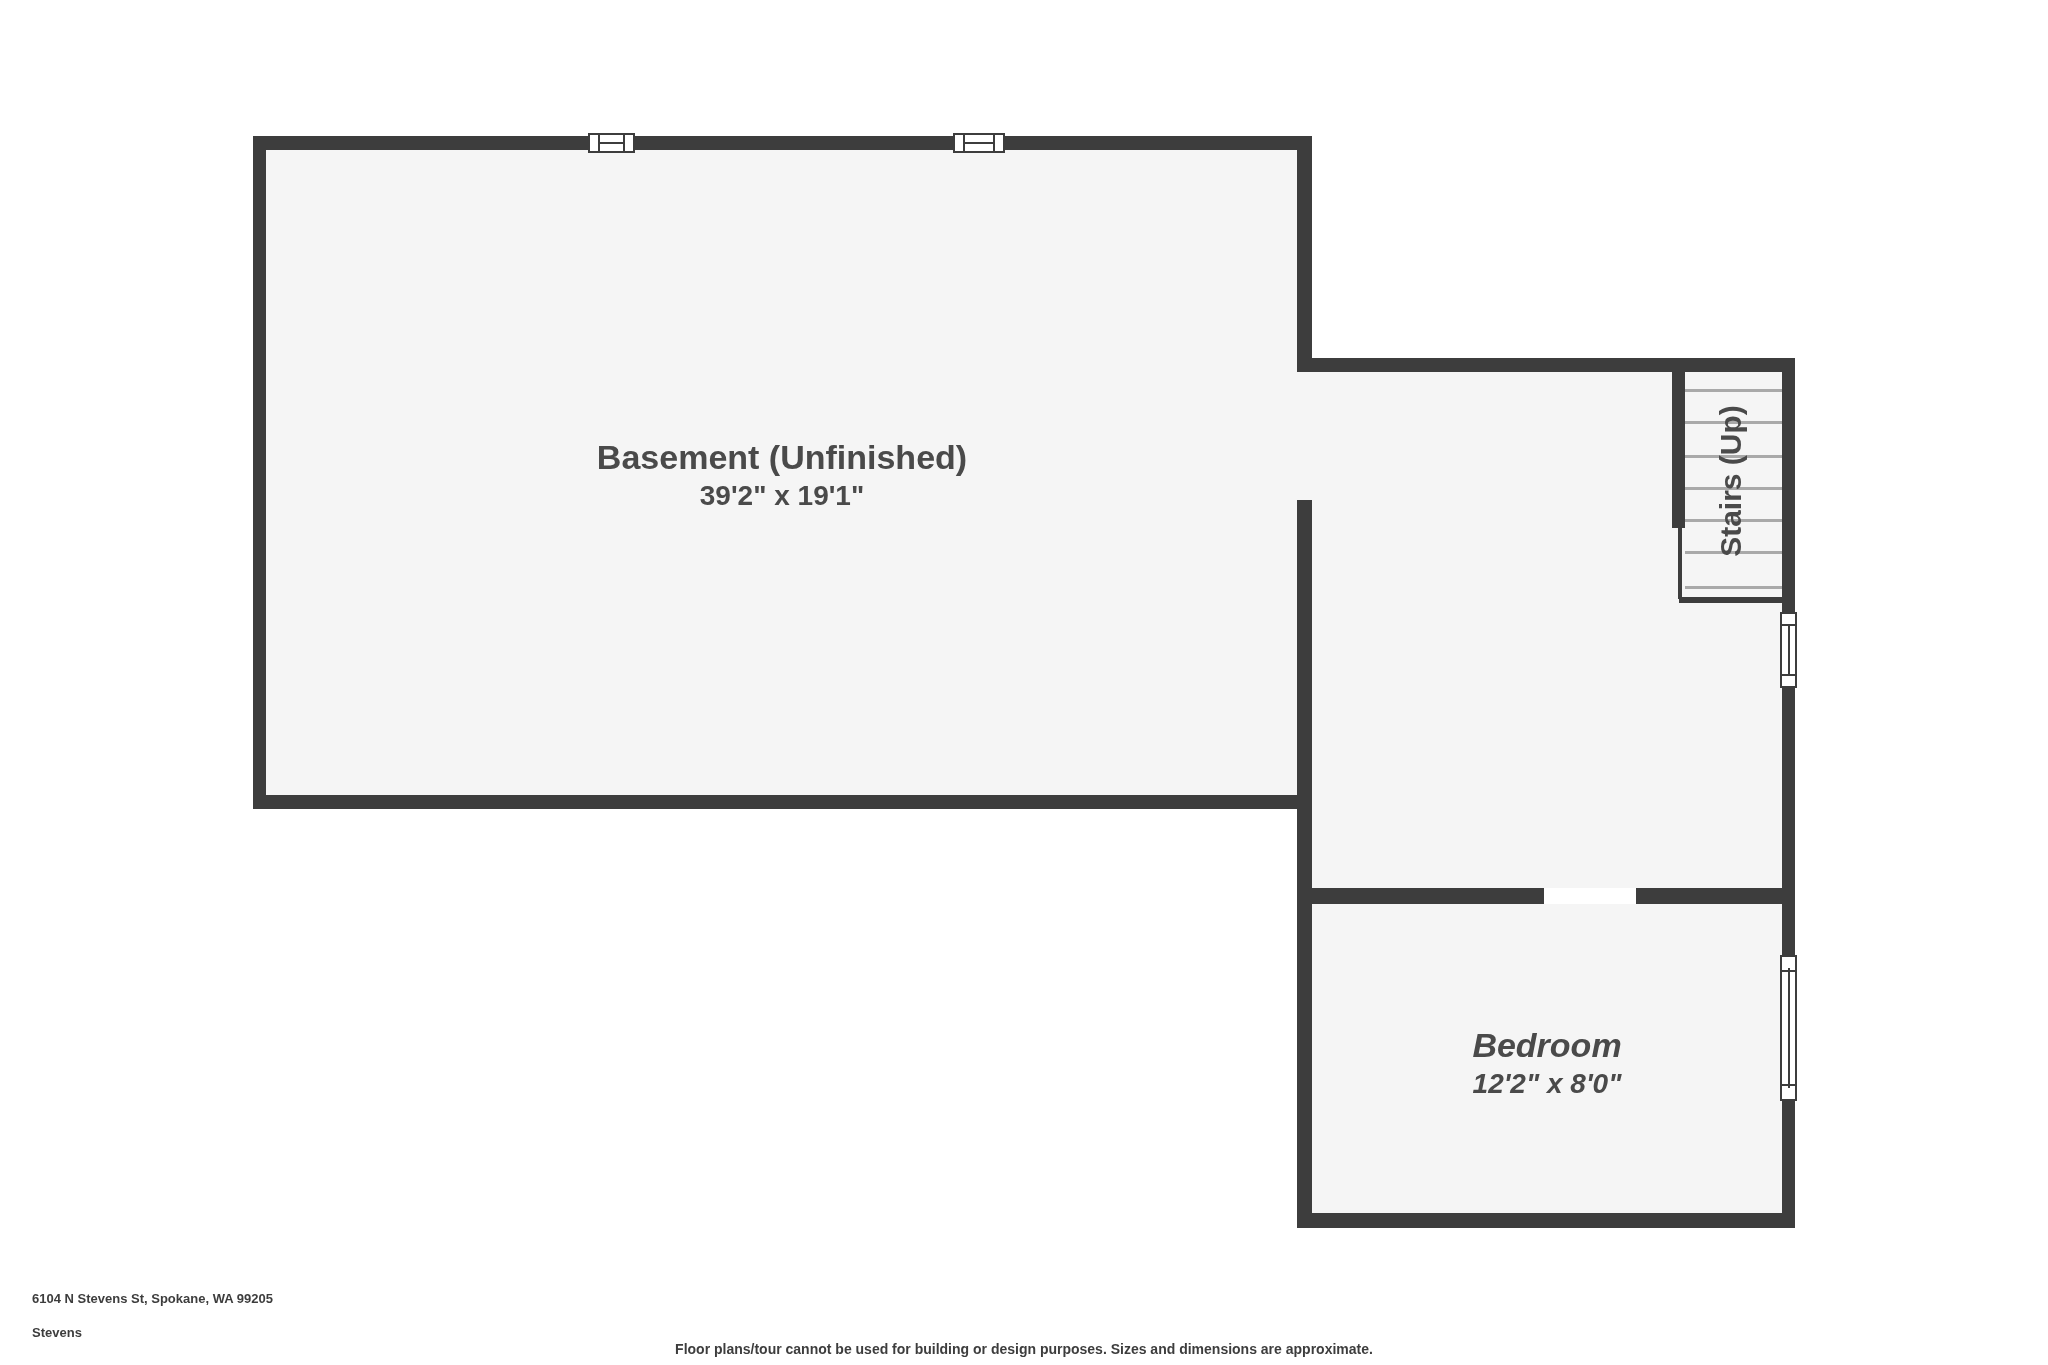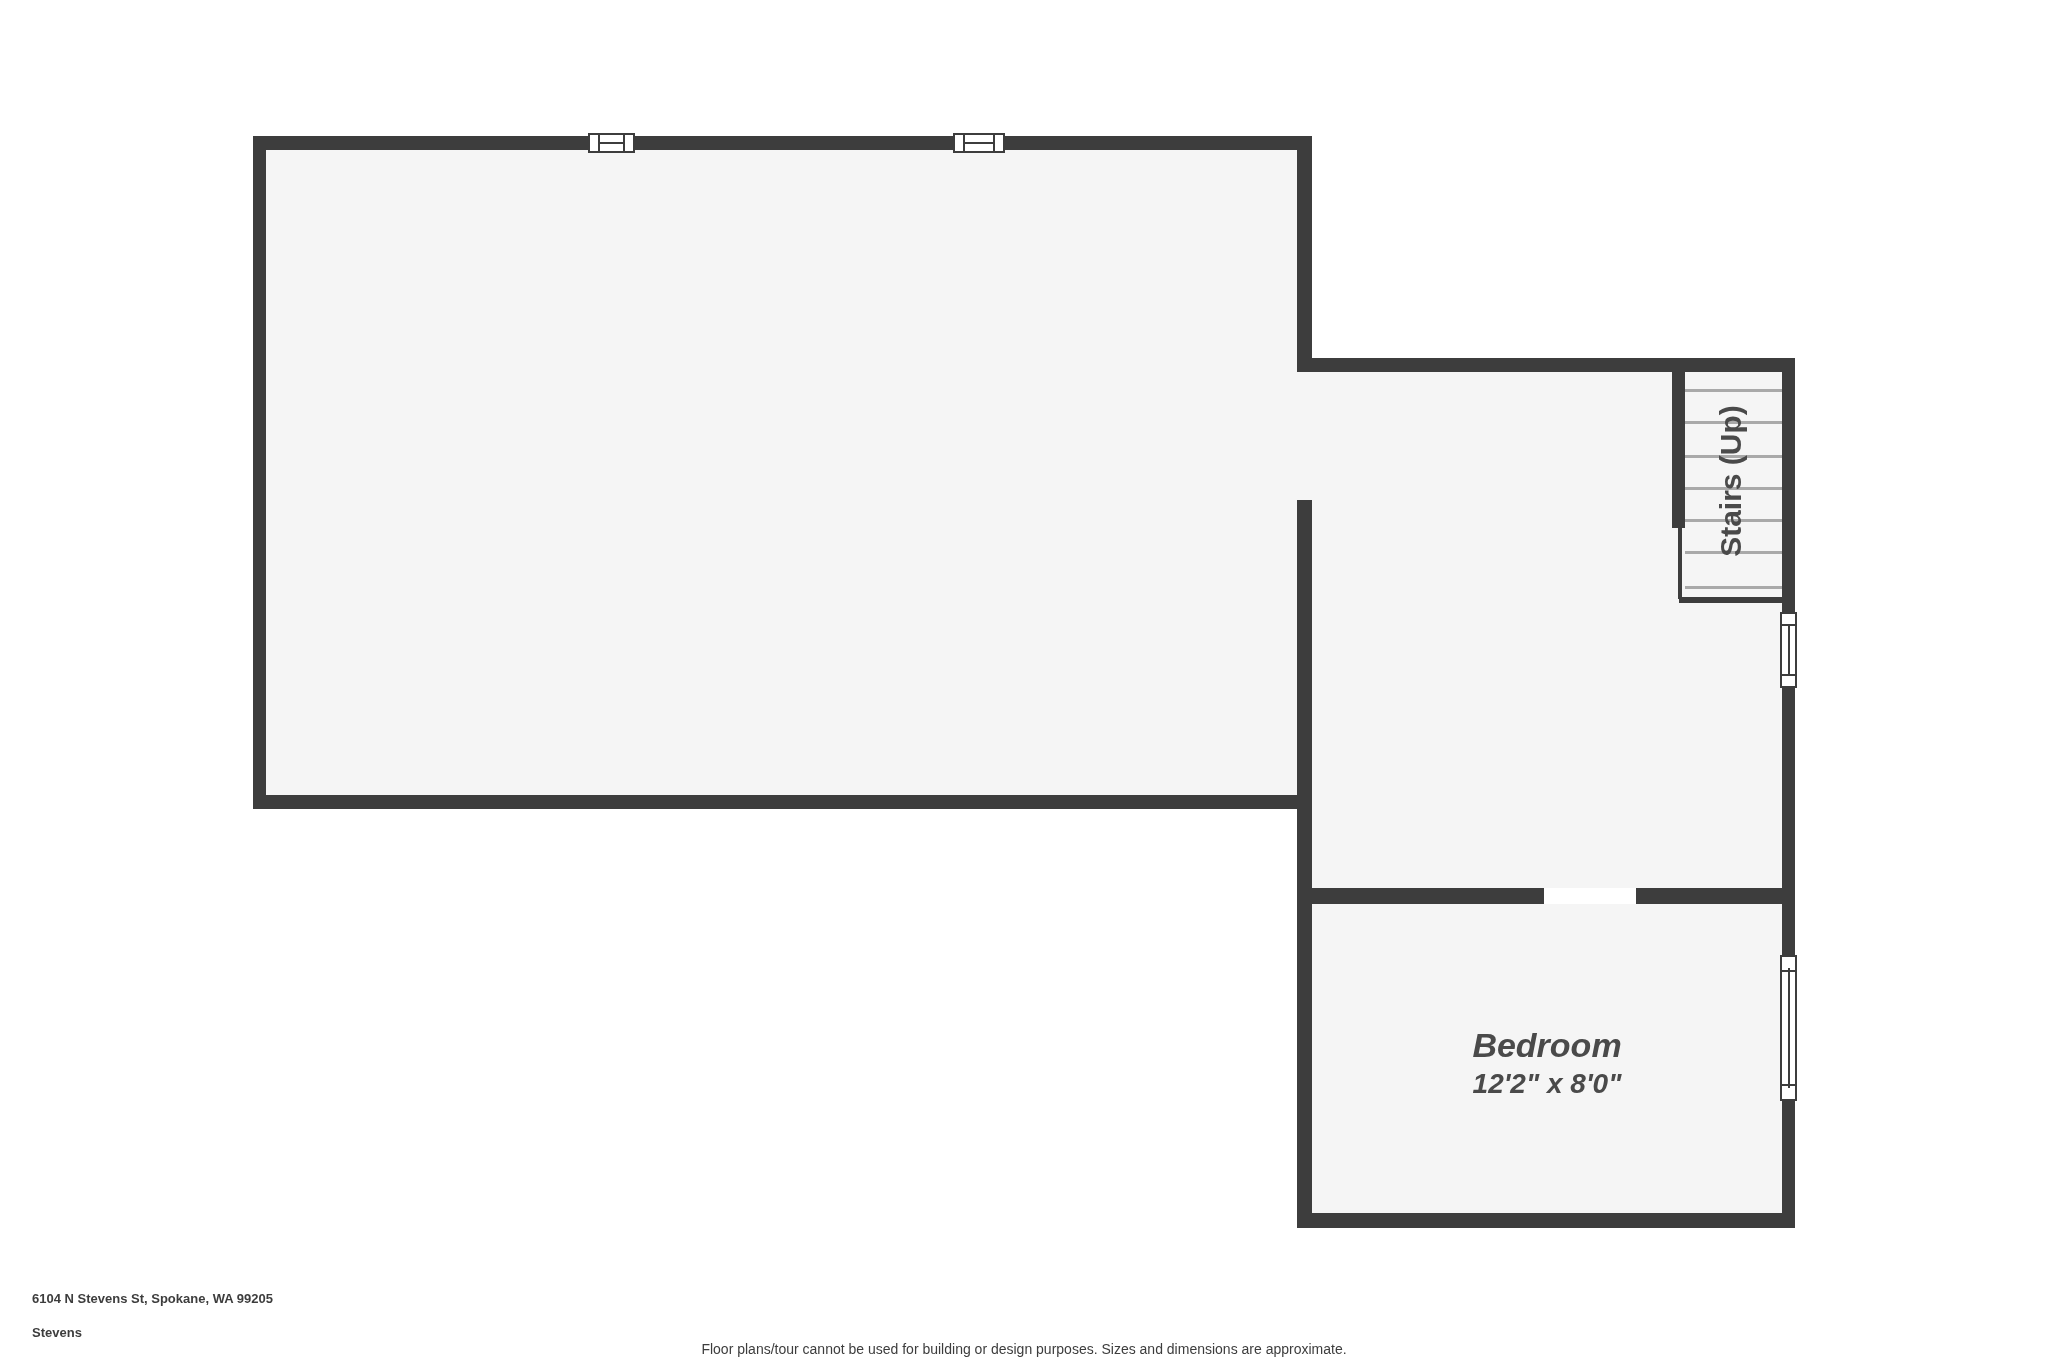--- a/index.html
+++ b/index.html
@@ -29,21 +29,21 @@
   .room-label .title{font-size:34px;font-weight:700;line-height:1.15;}
   .room-label .dims{font-size:28px;font-weight:700;line-height:1.15;margin-top:3px;}
   .stairs-label{
     position:absolute;left:1731px;top:481px;
     transform:translate(-50%,-50%) rotate(-90deg);
     font-size:30px;font-weight:700;color:var(--label-text);white-space:nowrap;
   }
   .footer-line{position:absolute;left:32px;color:var(--footer-text);font-size:13px;font-weight:700;white-space:nowrap;}
   .disclaimer{
     position:absolute;left:1024px;top:1341px;transform:translateX(-50%);
-    color:var(--footer-text);font-size:14px;font-weight:400;white-space:nowrap;
+    color:var(--footer-text);font-size:14px;font-weight:700;white-space:nowrap;
   }
 </style>
 </head>
 <body>
 
 <div class="canvas">
 
   <div class="room" style="left:266px;top:150px;width:1031px;height:645px;"></div>
   <div class="room" style="left:1297px;top:372px;width:15px;height:128px;"></div>
   <div class="room" style="left:1312px;top:372px;width:470px;height:516px;"></div>
@@ -86,20 +86,24 @@
     <div class="sep-h" style="top:10px;"></div>
     <div class="sep-h" style="bottom:10px;"></div>
     <div class="mid-v"></div>
   </div>
   <div class="win" style="left:1780px;top:955px;width:17px;height:146px;">
     <div class="sep-h" style="top:13px;"></div>
     <div class="sep-h" style="bottom:13px;"></div>
     <div class="mid-v"></div>
   </div>
 
+  <div class="room-label" style="left:782px;top:438px;">
+    <div class="title">Basement (Unfinished)</div>
+    <div class="dims">39'2" x 19'1"</div>
+  </div>
   <div class="room-label" style="left:1547px;top:1026px;font-style:italic;">
     <div class="title">Bedroom</div>
     <div class="dims">12'2" x 8'0"</div>
   </div>
   <div class="stairs-label">Stairs (Up)</div>
 
   <div class="footer-line" style="top:1291px;">6104 N Stevens St, Spokane, WA 99205</div>
   <div class="footer-line" style="top:1325px;">Stevens</div>
   <div class="disclaimer">Floor plans/tour cannot be used for building or design purposes. Sizes and dimensions are approximate.</div>
 

